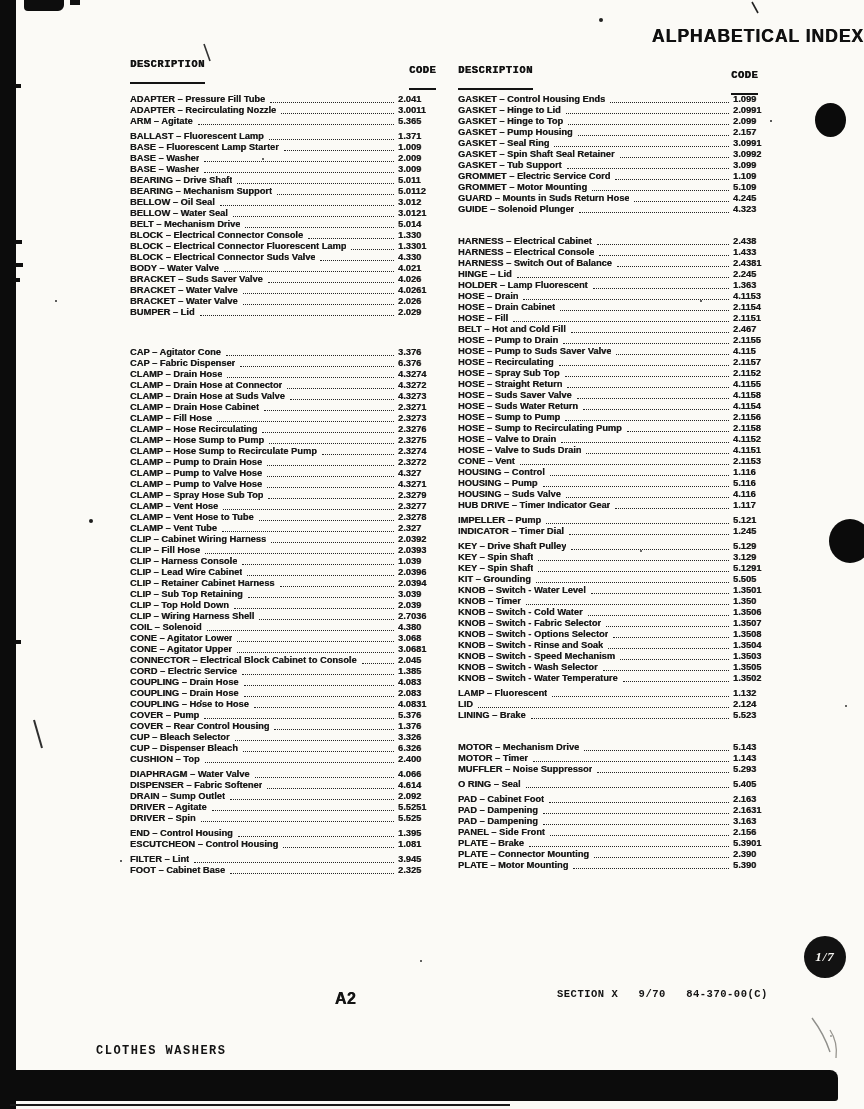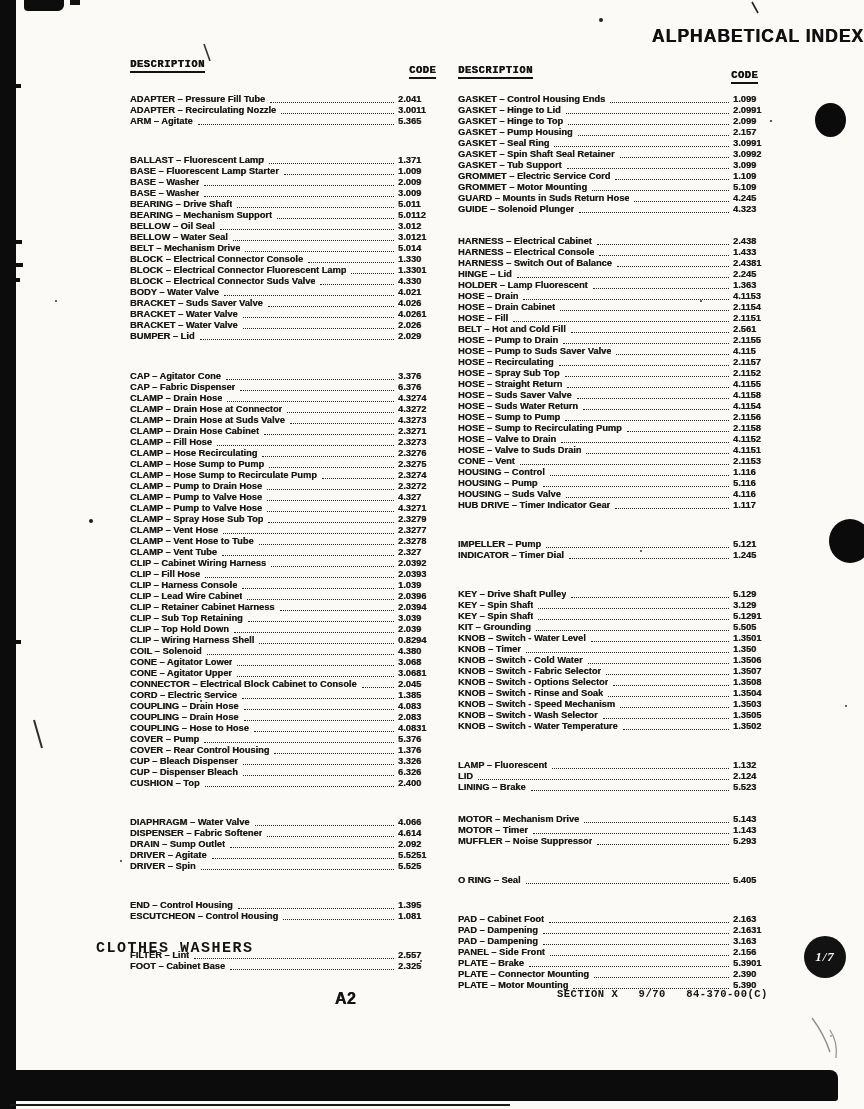--- a/index.html
+++ b/index.html
@@ -33,42 +33,42 @@
       770px 120px 0 0 #262626, 420px 960px 0 0 #303030, 55px 300px 0 0 #282828,
       830px 1035px 0 0 #9a9a96, 640px 550px 0 0 #3a3a3a, 200px 700px 0 0 #343434;}
   
   .title{
     position:absolute;left:0;top:26px;width:864px;text-align:right;
     font:700 17.5px "Liberation Sans", sans-serif;letter-spacing:1px;color:#101010;
     text-shadow:0.5px 0 0 #101010;
   }
   .tw{font-family:"Liberation Mono","DejaVu Sans Mono",monospace;font-weight:700;color:#131313;}
   .colhead{position:absolute;font-size:10.5px;letter-spacing:0.5px;border-bottom:2px solid #131313;
-    padding-bottom:1px;text-shadow:0.4px 0 0 #131313;}
+    padding-bottom:12px;text-shadow:0.4px 0 0 #131313;}
   .h-desc-l{left:130px;top:58px;}
   .h-code-l{left:409px;top:64px;}
   .h-desc-r{left:458px;top:64px;}
   .h-code-r{left:731px;top:69px;}
   
   .col{position:absolute;top:94px;}
   .col-left{left:130px;width:314px;}
   .col-right{left:458px;width:320px;}
-  .group + .group{margin-top:28px;}
+  .group + .group{margin-top:4px;}
   .col-left .group:nth-child(3){margin-top:29px;}
   .col-right .group:nth-child(2){margin-top:21px;}
   .col-right .group:nth-child(6){margin-top:21px;}
   .row{display:flex;align-items:flex-end;height:11px;
     font:700 9.3px/11px "Liberation Sans", sans-serif;color:#161616;
     text-shadow:0.35px 0 0.2px rgba(10,10,10,.6);}
   .row .desc{white-space:nowrap;overflow:hidden;flex-shrink:1;}
   .row .leader{flex:1;border-bottom:1.6px dotted #242424;margin:0 4px 2.5px 5px;min-width:8px;}
   .col-left .row .code{width:46px;flex-shrink:0;}
   .col-right .row .code{width:45px;flex-shrink:0;}
   
-  .f-left{position:absolute;left:96px;top:940px;font-size:15px;letter-spacing:1.5px;}
+  .f-left{position:absolute;left:96px;top:1044px;font-size:12px;letter-spacing:1.5px;}
   .f-center{position:absolute;left:0;top:990px;width:691px;text-align:center;
     font:700 16px "Liberation Sans", sans-serif;letter-spacing:0.5px;text-shadow:0.5px 0 0 #111;}
   .f-right{position:absolute;left:557px;top:988px;font-size:10.5px;letter-spacing:0.5px;white-space:pre;}
   .marks{position:absolute;left:0;top:0;pointer-events:none;}
 </style>
 </head>
 <body>
 
 <div id="page">
 
@@ -325,21 +325,21 @@
           <span class="code">3.039</span>
         </div>
         <div class="row">
           <span class="desc">CLIP – Top Hold Down</span>
           <span class="leader"></span>
           <span class="code">2.039</span>
         </div>
         <div class="row">
           <span class="desc">CLIP – Wiring Harness Shell</span>
           <span class="leader"></span>
-          <span class="code">0.8294</span>
+          <span class="code">2.7036</span>
         </div>
         <div class="row">
           <span class="desc">COIL – Solenoid</span>
           <span class="leader"></span>
           <span class="code">4.380</span>
         </div>
         <div class="row">
           <span class="desc">CONE – Agitator Lower</span>
           <span class="leader"></span>
           <span class="code">3.068</span>
@@ -378,21 +378,21 @@
           <span class="desc">COVER – Pump</span>
           <span class="leader"></span>
           <span class="code">5.376</span>
         </div>
         <div class="row">
           <span class="desc">COVER – Rear Control Housing</span>
           <span class="leader"></span>
           <span class="code">1.376</span>
         </div>
         <div class="row">
-          <span class="desc">CUP – Bleach Dispenser</span>
+          <span class="desc">CUP – Bleach Selector</span>
           <span class="leader"></span>
           <span class="code">3.326</span>
         </div>
         <div class="row">
           <span class="desc">CUP – Dispenser Bleach</span>
           <span class="leader"></span>
           <span class="code">6.326</span>
         </div>
         <div class="row">
           <span class="desc">CUSHION – Top</span>
@@ -436,21 +436,21 @@
         <div class="row">
           <span class="desc">ESCUTCHEON – Control Housing</span>
           <span class="leader"></span>
           <span class="code">1.081</span>
         </div>
       </div>
       <div class="group">
         <div class="row">
           <span class="desc">FILTER – Lint</span>
           <span class="leader"></span>
-          <span class="code">2.557</span>
+          <span class="code">3.945</span>
         </div>
         <div class="row">
           <span class="desc">FOOT – Cabinet Base</span>
           <span class="leader"></span>
           <span class="code">2.325</span>
         </div>
       </div>
     </div>
   <div class="col col-right">
       <div class="group">
@@ -547,21 +547,21 @@
           <span class="code">2.1154</span>
         </div>
         <div class="row">
           <span class="desc">HOSE – Fill</span>
           <span class="leader"></span>
           <span class="code">2.1151</span>
         </div>
         <div class="row">
           <span class="desc">BELT – Hot and Cold Fill</span>
           <span class="leader"></span>
-          <span class="code">2.561</span>
+          <span class="code">2.467</span>
         </div>
         <div class="row">
           <span class="desc">HOSE – Pump to Drain</span>
           <span class="leader"></span>
           <span class="code">2.1155</span>
         </div>
         <div class="row">
           <span class="desc">HOSE – Pump to Suds Saver Valve</span>
           <span class="leader"></span>
           <span class="code">4.115</span>

